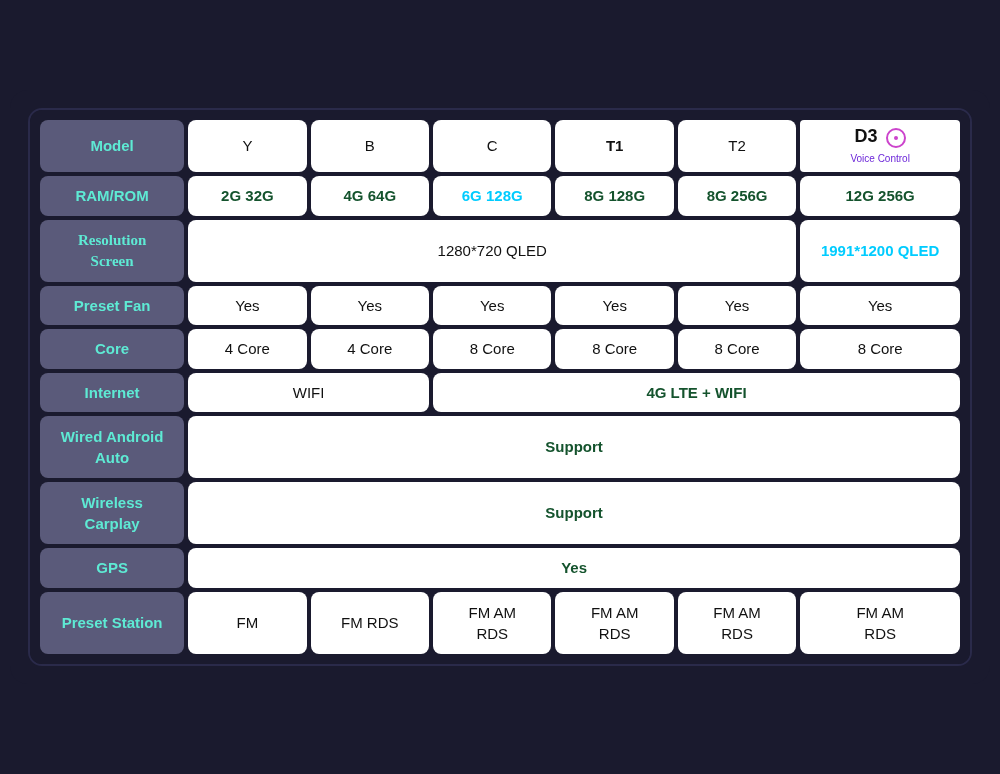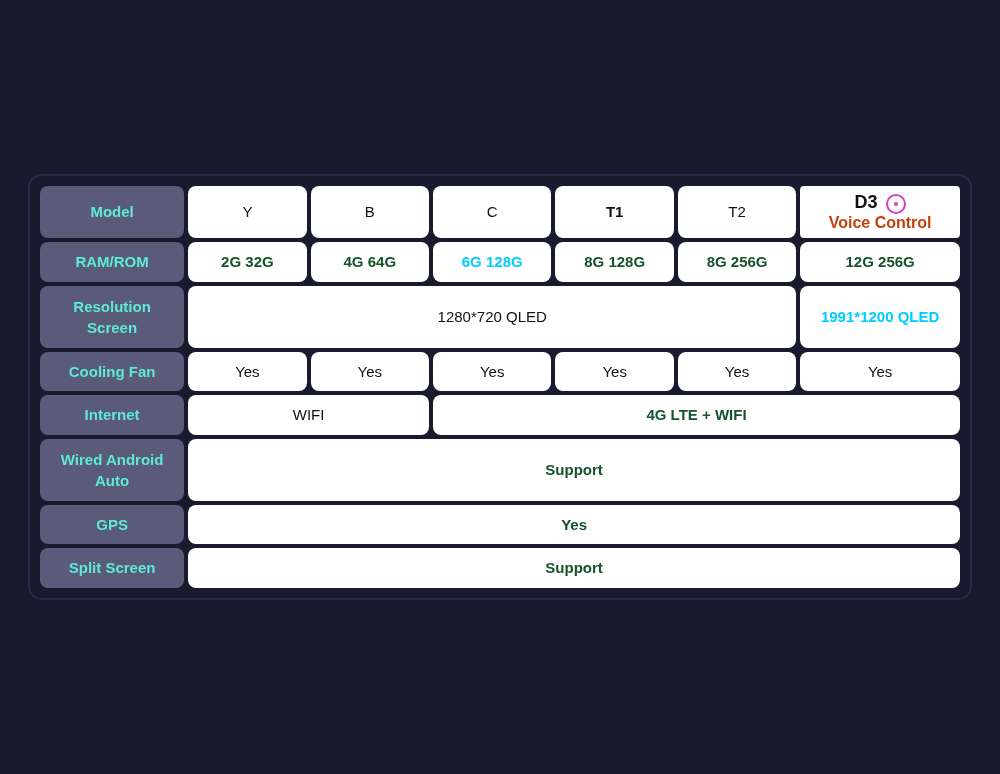--- a/index.html
+++ b/index.html
@@ -66,23 +66,23 @@
       vertical-align: middle;
       text-align: center;
       padding: 6px;
     }
     .d3-title {
       font-size: 18px;
       font-weight: bold;
       color: #111;
     }
     .d3-subtitle {
-      font-size: 16px;
-      color: #c2410c;
-      font-weight: bold;
+      font-size: 10px;
+      color: #6d28d9;
+      font-weight: normal;
     }
     .d3-icon {
       display: inline-block;
       width: 20px;
       height: 20px;
       border-radius: 50%;
       border: 2px solid #cc44cc;
       vertical-align: middle;
       margin-left: 4px;
       position: relative;
@@ -128,56 +128,74 @@
         <td class="header-cell">RAM/ROM</td>
         <td class="data-cell blue">2G 32G</td>
         <td class="data-cell blue">4G 64G</td>
         <td class="data-cell cyan">6G 128G</td>
         <td class="data-cell blue">8G 128G</td>
         <td class="data-cell blue">8G 256G</td>
         <td class="data-cell blue">12G 256G</td>
       </tr>
 
       <tr>
-        <td class="header-cell" style="line-height:1.4;">Resolution<br>Screen</td>
+        <td class="header-cell" style="line-height:1.4;font-family:Liberation Serif, serif;">Resolution<br>Screen</td>
         <td class="data-cell" colspan="5">1280*720 QLED</td>
         <td class="data-cell cyan">1991*1200 QLED</td>
       </tr>
 
       <tr>
-        <td class="header-cell">Cooling Fan</td>
-        <td class="data-cell">Yes</td>
-        <td class="data-cell">Yes</td>
-        <td class="data-cell">Yes</td>
-        <td class="data-cell">Yes</td>
-        <td class="data-cell">Yes</td>
-        <td class="data-cell">Yes</td>
-      </tr>
-
-
+        <td class="header-cell">Preset Fan</td>
+        <td class="data-cell">Yes</td>
+        <td class="data-cell">Yes</td>
+        <td class="data-cell">Yes</td>
+        <td class="data-cell">Yes</td>
+        <td class="data-cell">Yes</td>
+        <td class="data-cell">Yes</td>
+      </tr>
+
+
+      <tr>
+        <td class="header-cell">Core</td>
+        <td class="data-cell">4 Core</td>
+        <td class="data-cell">4 Core</td>
+        <td class="data-cell">8 Core</td>
+        <td class="data-cell">8 Core</td>
+        <td class="data-cell">8 Core</td>
+        <td class="data-cell">8 Core</td>
+      </tr>
 
       <tr>
         <td class="header-cell">Internet</td>
         <td class="data-cell" colspan="2">WIFI</td>
         <td class="data-cell blue" colspan="4">4G LTE + WIFI</td>
       </tr>
 
       <tr>
         <td class="header-cell" style="line-height:1.4;border-radius:8px;">Wired Android<br>Auto</td>
         <td class="data-cell blue" colspan="6">Support</td>
       </tr>
 
+      <tr>
+        <td class="header-cell" style="line-height:1.4;">Wireless<br>Carplay</td>
+        <td class="data-cell blue" colspan="6">Support</td>
+      </tr>
 
       <tr>
         <td class="header-cell">GPS</td>
         <td class="data-cell blue" colspan="6">Yes</td>
       </tr>
 
 
-      <tr>
-        <td class="header-cell">Split Screen</td>
-        <td class="data-cell blue" colspan="6">Support</td>
-      </tr>
-
+
+      <tr>
+        <td class="header-cell">Preset Station</td>
+        <td class="data-cell">FM</td>
+        <td class="data-cell">FM RDS</td>
+        <td class="data-cell" style="line-height:1.4;">FM AM<br>RDS</td>
+        <td class="data-cell" style="line-height:1.4;">FM AM<br>RDS</td>
+        <td class="data-cell" style="line-height:1.4;">FM AM<br>RDS</td>
+        <td class="data-cell" style="line-height:1.4;">FM AM<br>RDS</td>
+      </tr>
     </tbody>
       </table>
   </div>
 </div>
 
 </body></html>

